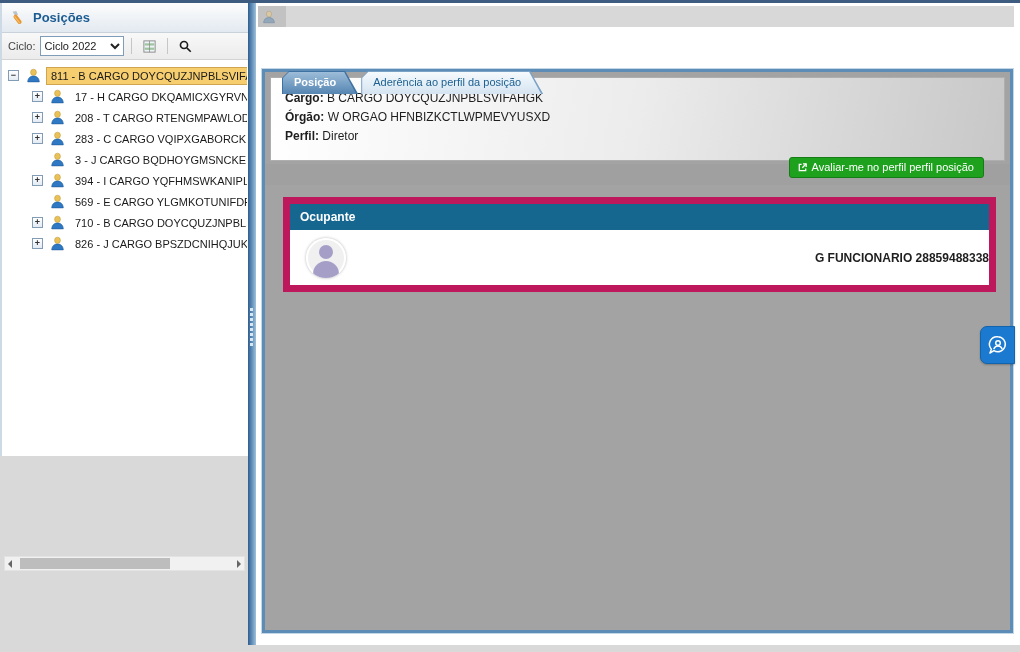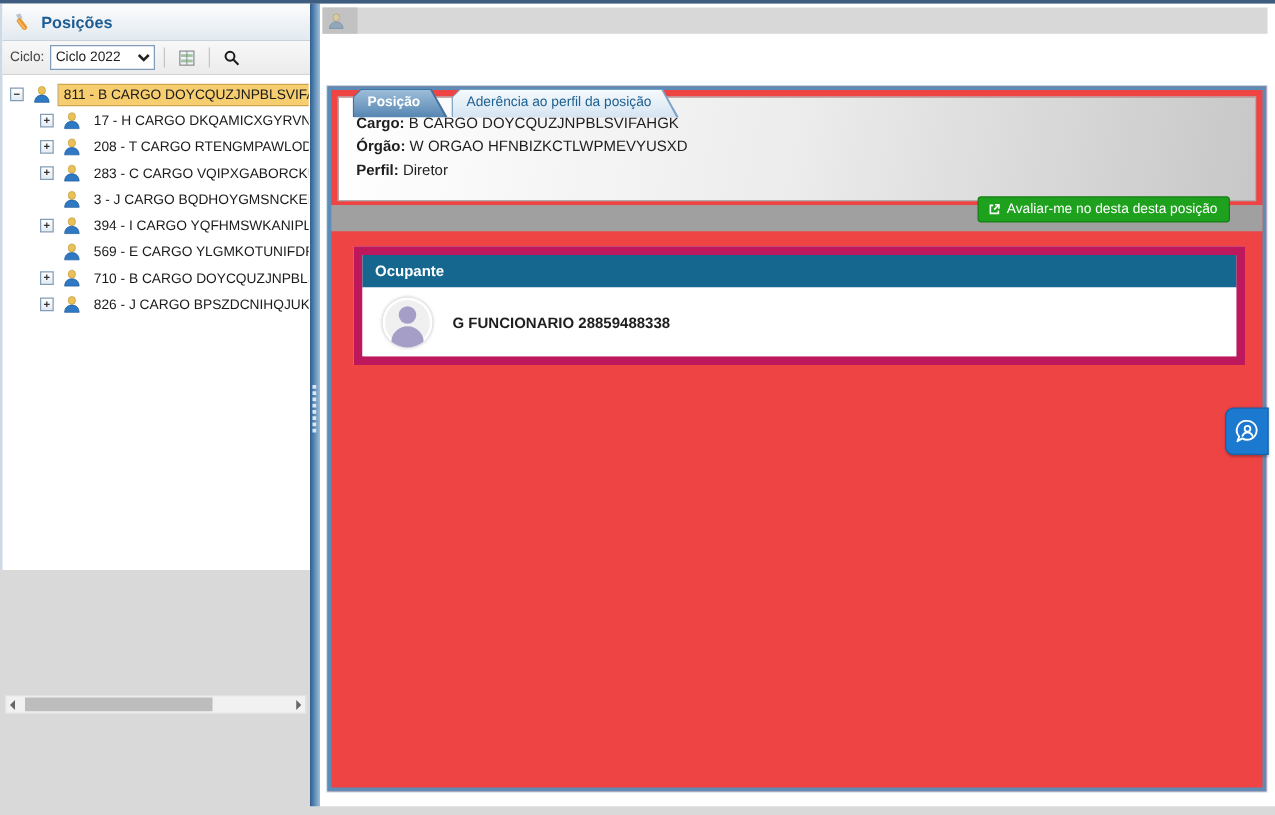--- a/index.html
+++ b/index.html
@@ -81,21 +81,21 @@
   .tab-label { position:relative; z-index:2; display:block; padding:5px 22px 0 12px; font-size:11px; }
   .tab.active .tab-bg   { background:#3f72a3; }
   .tab.active .tab-fill { background:linear-gradient(#9dbdd9,#5585b2); }
   .tab.active .tab-label { color:#fff; font-weight:bold; }
   .tab.inactive .tab-bg   { background:#7aa2c6; }
   .tab.inactive .tab-fill { background:linear-gradient(#f5fafd,#d5e4f1); }
   .tab.inactive .tab-label { color:#1c5f90; }
 
   .frame {
     position:absolute; left:6px; right:7px; top:66px; bottom:12px;
-    border:3px solid #5d8cb7; background:#ef4444;
+    border:3px solid #5d8cb7; background:#a3a3a3;
     box-shadow:0 0 0 1px #c2d7e8;
   }
   .info-box {
     margin:5px 5px 3px 5px; height:84px; position:relative;
     border:1px solid #aeaeae;
     background:linear-gradient(100deg,#ffffff 0%,#ececec 50%,#c7c7c7 100%);
     padding:11px 0 0 14px; font-size:12px; line-height:19px; color:#1e1e1e;
   }
   .info-line b { font-weight:bold; }
   .eval-btn {
@@ -105,21 +105,21 @@
     color:#fff; font-size:11px; font-family:"Liberation Sans",sans-serif;
     padding:3px 9px 4px 7px; cursor:pointer;
   }
   .gray-bar { margin-top:2px; height:21px; background:#a0a0a0; }
 
   .occupant-panel { margin:12px 14px 0 18px; border:7px solid #be185d; background:#fff; }
   .occupant-header {
     height:26px; background:#15678f; color:#fff; font-weight:bold; font-size:12px;
     display:flex; align-items:center; padding-left:10px;
   }
-  .occupant-body { height:55px; display:flex; align-items:center; gap:16px; padding-left:16px; background:#fff; }
+  .occupant-body { height:55px; display:flex; align-items:center; gap:16px; padding-left:16px; background:#fff;justify-content:space-between; }
   .avatar {
     position:relative; width:40px; height:40px; border-radius:50%;
     background:#f0f0f0; overflow:hidden; flex:none;
     box-shadow:0 0 3px rgba(0,0,0,.3), inset 0 0 0 2px #fff;
   }
   .av-head { position:absolute; left:50%; top:7px;  transform:translateX(-50%); width:14px; height:14px; border-radius:50%; background:#a59fc7; }
   .av-body { position:absolute; left:50%; top:23px; transform:translateX(-50%); width:26px; height:20px; border-radius:13px 13px 0 0; background:#a59fc7; }
   .occupant-name { font-weight:bold; font-size:12px; color:#1e1e1e; }
 
   .chat-btn {
@@ -324,21 +324,21 @@
         <span>Diretor</span>
       </div>
       <button class="eval-btn">
         <span style="display:flex">
           <svg width="11" height="11" viewBox="0 0 12 12" fill="none" stroke="#fff" stroke-width="1.4">
             <path d="M5 2.5 H2.5 V9.5 H9.5 V7"></path>
             <path d="M6.5 2 H10 V5.5"></path>
             <path d="M9.8 2.2 L5.8 6.2"></path>
           </svg>
         </span>
-        <span>Avaliar-me no desta desta posição</span>
+        <span>Avaliar-me no perfil perfil posição</span>
       </button>
     </div>
 
     <div class="gray-bar"></div>
 
     <div class="occupant-panel">
       <div class="occupant-header">Ocupante</div>
       <div class="occupant-body">
         <span class="avatar">
           <span class="av-head"></span>

